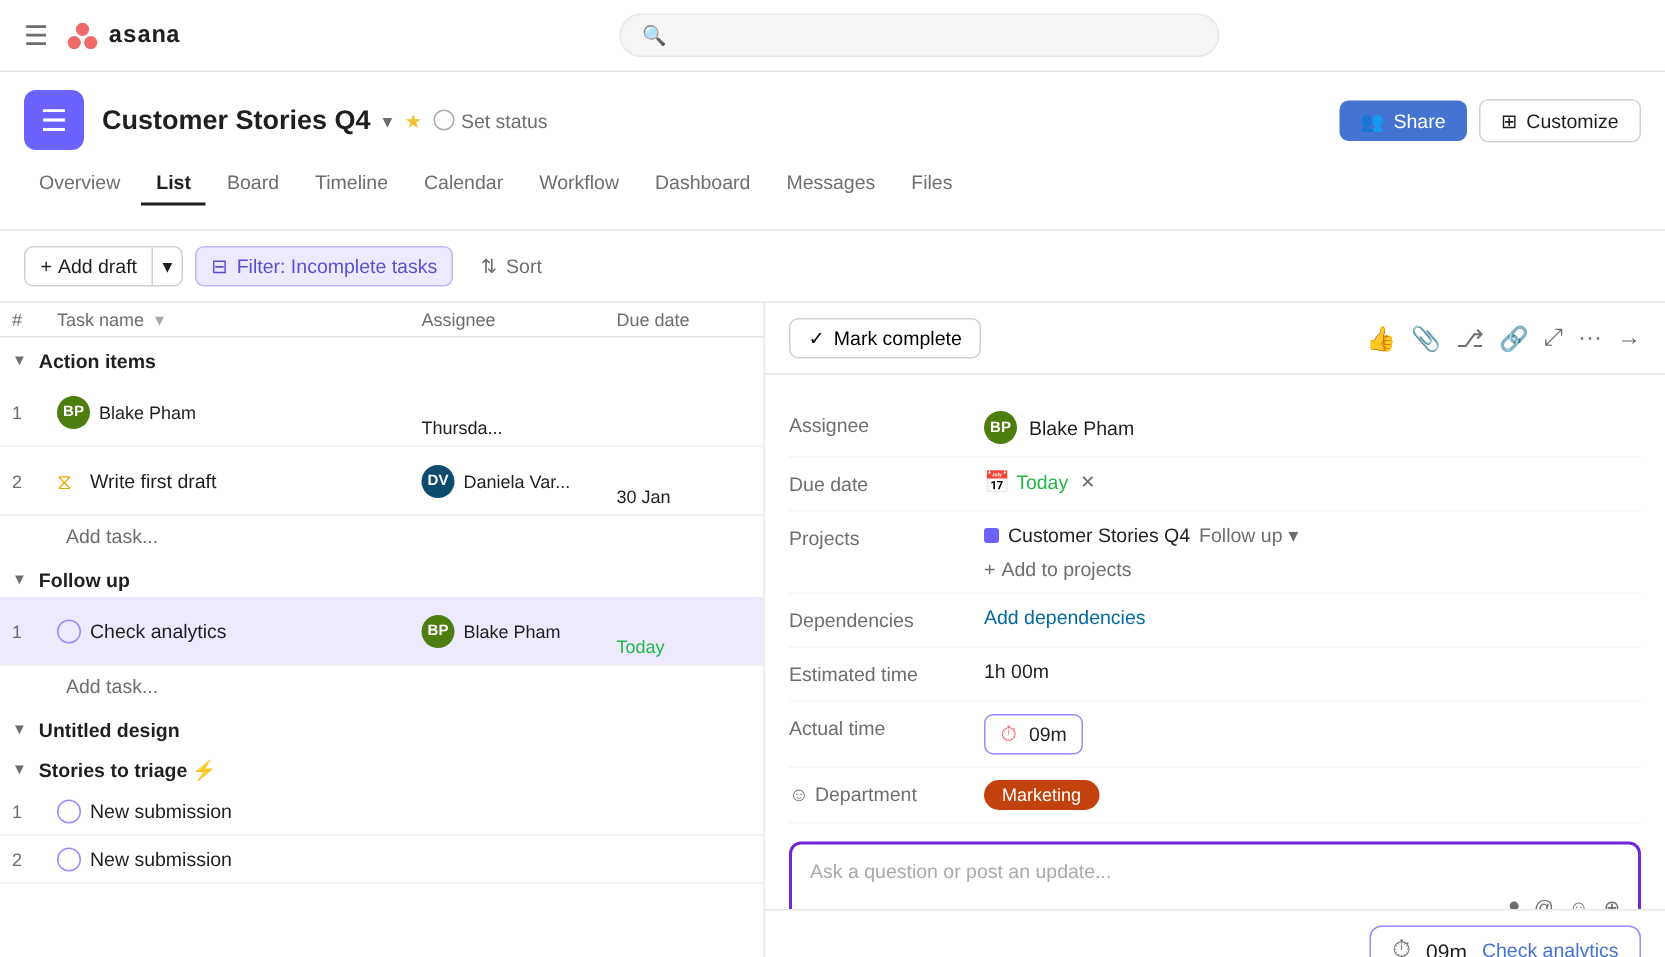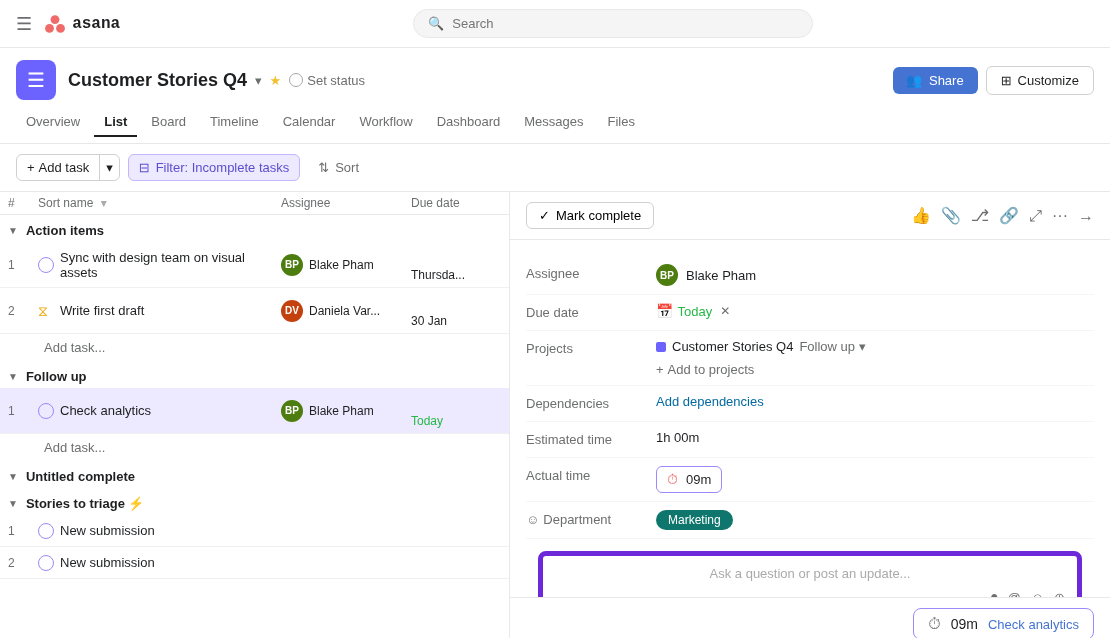--- a/index.html
+++ b/index.html
@@ -15,21 +15,21 @@
     
     .project-header { display: flex; align-items: center; padding: 12px 16px 0; gap: 12px; }
     .project-icon { width: 40px; height: 40px; background: #6c63ff; border-radius: 8px; display: flex; align-items: center; justify-content: center; color: white; font-size: 20px; }
     .project-title-area { display: flex; align-items: center; gap: 8px; }
     .project-title { font-size: 18px; font-weight: 700; }
     .project-actions { display: flex; align-items: center; gap: 8px; margin-left: auto; }
     .btn-share { background: #4573d2; color: white; border: none; border-radius: 6px; padding: 6px 14px; font-size: 13px; cursor: pointer; display: flex; align-items: center; gap: 6px; }
     .btn-customize { background: white; color: #1e1f21; border: 1px solid #d0d0d0; border-radius: 6px; padding: 6px 14px; font-size: 13px; cursor: pointer; display: flex; align-items: center; gap: 6px; }
 
     
-    .sub-nav { display: flex; align-items: center; padding: 8px 16px 6px; gap: 4px; border-bottom: 1px solid #e8e8e8; }
+    .sub-nav { display: flex; align-items: center; padding: 8px 16px 16px; gap: 4px; border-bottom: 1px solid #e8e8e8; }
     .sub-nav-item { padding: 6px 10px; font-size: 13px; color: #6d6e6f; cursor: pointer; border-bottom: 2px solid transparent; }
     .sub-nav-item.active { color: #1e1f21; border-bottom: 2px solid #1e1f21; font-weight: 600; }
 
     
     .toolbar { display: flex; align-items: center; padding: 10px 16px; gap: 8px; border-bottom: 1px solid #e8e8e8; }
     .btn-add-task { display: flex; align-items: center; gap: 0; background: white; border: 1px solid #d0d0d0; border-radius: 6px; font-size: 13px; cursor: pointer; overflow: hidden; }
     .btn-add-task-main { padding: 5px 10px; border: none; background: transparent; cursor: pointer; font-size: 13px; display: flex; align-items: center; gap: 4px; }
     .btn-add-task-dropdown { padding: 5px 6px; border: none; border-left: 1px solid #d0d0d0; background: transparent; cursor: pointer; }
     .btn-filter { display: flex; align-items: center; gap: 6px; padding: 5px 10px; background: #ede9fe; border: 1px solid #c4b5fd; border-radius: 6px; color: #5b4fcf; font-size: 13px; cursor: pointer; }
     .btn-sort { display: flex; align-items: center; gap: 6px; padding: 5px 10px; background: white; border: none; color: #6d6e6f; font-size: 13px; cursor: pointer; }
@@ -46,21 +46,21 @@
     .section-arrow { color: #6d6e6f; font-size: 10px; }
     .task-row { display: grid; grid-template-columns: 30px 1fr 130px 90px; align-items: center; padding: 5px 8px; border-bottom: 1px solid #f0f0f0; cursor: pointer; font-size: 13px; }
     .task-row.selected { background: #ede9fe; }
     .task-num { color: #6d6e6f; font-size: 12px; }
     .task-name { display: flex; align-items: center; gap: 6px; }
     .circle-check { width: 16px; height: 16px; border: 1.5px solid #9b8afb; border-radius: 50%; flex-shrink: 0; display: flex; align-items: center; justify-content: center; }
     .hourglass-icon { width: 16px; height: 16px; color: #f0a500; font-size: 14px; flex-shrink: 0; }
     .assignee-cell { display: flex; align-items: center; gap: 6px; color: #1e1f21; font-size: 12px; }
     .avatar { width: 22px; height: 22px; border-radius: 50%; overflow: hidden; flex-shrink: 0; display: flex; align-items: center; justify-content: center; font-size: 10px; font-weight: 600; color: white; }
     .avatar-bp { background: #4d7c0f; }
-    .avatar-dv { background: #c2410c; }
+    .avatar-dv { background: #0c4a6e; }
     .add-task-row { padding: 6px 8px 6px 44px; color: #6d6e6f; font-size: 13px; cursor: pointer; }
     .due-date { font-size: 12px; color: #1e1f21; margin-top: 21px; }
     .due-date.today { color: #25b847; }
 
     
     .right-panel { flex: 1; display: flex; flex-direction: column; overflow: hidden; }
     .right-toolbar { display: flex; align-items: center; padding: 10px 16px; border-bottom: 1px solid #e8e8e8; gap: 8px; }
     .btn-mark-complete { display: flex; align-items: center; gap: 6px; background: white; border: 1px solid #d0d0d0; border-radius: 6px; padding: 5px 12px; font-size: 13px; cursor: pointer; }
     .right-toolbar-icons { margin-left: auto; display: flex; align-items: center; gap: 10px; color: #6d6e6f; }
     .icon-btn { cursor: pointer; font-size: 16px; color: #6d6e6f; }
@@ -75,22 +75,22 @@
     .calendar-icon { font-size: 14px; }
     .close-icon { color: #6d6e6f; cursor: pointer; font-size: 12px; }
     .project-tag { display: flex; align-items: center; gap: 6px; }
     .project-color-dot { width: 10px; height: 10px; background: #6c63ff; border-radius: 2px; flex-shrink: 0; }
     .followup-badge { display: flex; align-items: center; gap: 4px; color: #6d6e6f; cursor: pointer; }
     .add-projects { color: #6d6e6f; cursor: pointer; font-size: 13px; display: flex; align-items: center; gap: 4px; margin-top: 4px; }
     .add-link { color: #0369a1; cursor: pointer; font-size: 13px; }
     .estimated-time { color: #1e1f21; }
     .actual-time-box { display: flex; align-items: center; gap: 8px; border: 1.5px solid #9b8afb; border-radius: 6px; padding: 4px 10px; }
     .timer-icon { color: #f06a6a; font-size: 14px; }
-    .dept-tag { background: #0f766e; color: white; border-radius: 20px; padding: 3px 12px; font-size: 12px; font-weight: 500; }
-    .comment-box { border: 5px solid #6d28d9; border-radius: 8px; padding: 10px 12px; margin: 12px 12px; text-align: center; }
+    .dept-tag { background: #c2410c; color: white; border-radius: 20px; padding: 3px 12px; font-size: 12px; font-weight: 500; }
+    .comment-box { border: 2px solid #6d28d9; border-radius: 8px; padding: 10px 12px; margin: 12px 0; }
     .comment-placeholder { color: #aaa; font-size: 13px; }
     .comment-icons { display: flex; align-items: center; gap: 10px; justify-content: flex-end; margin-top: 8px; color: #6d6e6f; }
 
     
     .bottom-bar { border-top: 1px solid #e8e8e8; padding: 10px 16px; display: flex; align-items: center; justify-content: flex-end; }
     .timer-bar-content { display: flex; align-items: center; gap: 10px; border: 1.5px solid #9b8afb; border-radius: 8px; padding: 6px 14px; }
     .timer-bar-icon { font-size: 16px; color: #6d6e6f; }
     .timer-bar-time { font-size: 14px; color: #1e1f21; font-weight: 500; }
     .timer-bar-task { color: #4573d2; font-size: 13px; cursor: pointer; font-weight: 500; }
   </style>
@@ -102,21 +102,20 @@
   <div class="logo">
     <svg width="22" height="22" viewBox="0 0 40 40">
       <circle cx="20" cy="12" r="8" fill="#f06a6a"></circle>
       <circle cx="10" cy="28" r="8" fill="#f06a6a"></circle>
       <circle cx="30" cy="28" r="8" fill="#f06a6a"></circle>
     </svg>
     <span>asana</span>
   </div>
   <div class="search-bar">
     <span>🔍</span>
-    <input type="text" placeholder="Search" style="">
   </div>
 </div>
 
 <div class="project-header">
   <div class="project-icon">☰</div>
   <div class="project-title-area">
     <span class="project-title">Customer Stories Q4</span>
     <span style="color:#6d6e6f;cursor:pointer;">▾</span>
     <span style="color:#f0c030;cursor:pointer;">★</span>
     <span style="color:#6d6e6f;font-size:13px;cursor:pointer;display:flex;align-items:center;gap:4px;">
@@ -145,58 +144,54 @@
   <div class="sub-nav-item">Workflow</div>
   <div class="sub-nav-item">Dashboard</div>
   <div class="sub-nav-item">Messages</div>
   <div class="sub-nav-item">Files</div>
 </div>
 
 <div class="toolbar">
   <div class="btn-add-task">
     <span class="btn-add-task-main">
       <span>+</span>
-      <span>Add task</span>
+      <span>Add draft</span>
     </span>
     <span class="btn-add-task-dropdown">▾</span>
   </div>
   <div class="btn-filter">
     <span>⊟</span>
     <span>Filter: Incomplete tasks</span>
   </div>
   <div class="btn-sort">
     <span>⇅</span>
     <span>Sort</span>
   </div>
 </div>
 
 <div class="main-content">
 
   <div class="left-panel">
     <div class="table-header">
       <span>#</span>
       <span>
-        <span>Sort name</span>
+        <span>Task name</span>
         <span style="color:#aaa;margin-left:4px;">▾</span>
       </span>
       <span>Assignee</span>
       <span>Due date</span>
     </div>
 
     <div class="section-row">
       <span class="section-arrow">▼</span>
       <span>Action items</span>
     </div>
 
     <div class="task-row">
       <span class="task-num">1</span>
-      <span class="task-name">
-        <span class="circle-check"></span>
-        <span>Sync with design team on visual assets</span>
-      </span>
       <span class="assignee-cell">
         <div class="avatar avatar-bp">BP</div>
         <span>Blake Pham</span>
       </span>
       <span class="due-date">Thursda...</span>
     </div>
 
     <div class="task-row">
       <span class="task-num">2</span>
       <span class="task-name">
@@ -227,21 +222,21 @@
         <div class="avatar avatar-bp">BP</div>
         <span>Blake Pham</span>
       </span>
       <span class="due-date today">Today</span>
     </div>
 
     <div class="add-task-row">Add task...</div>
 
     <div class="section-row">
       <span class="section-arrow">▼</span>
-      <span>Untitled complete</span>
+      <span>Untitled design</span>
     </div>
 
     <div class="section-row">
       <span class="section-arrow">▼</span>
       <span>Stories to triage ⚡</span>
     </div>
 
     <div class="task-row">
       <span class="task-num">1</span>
       <span class="task-name">

